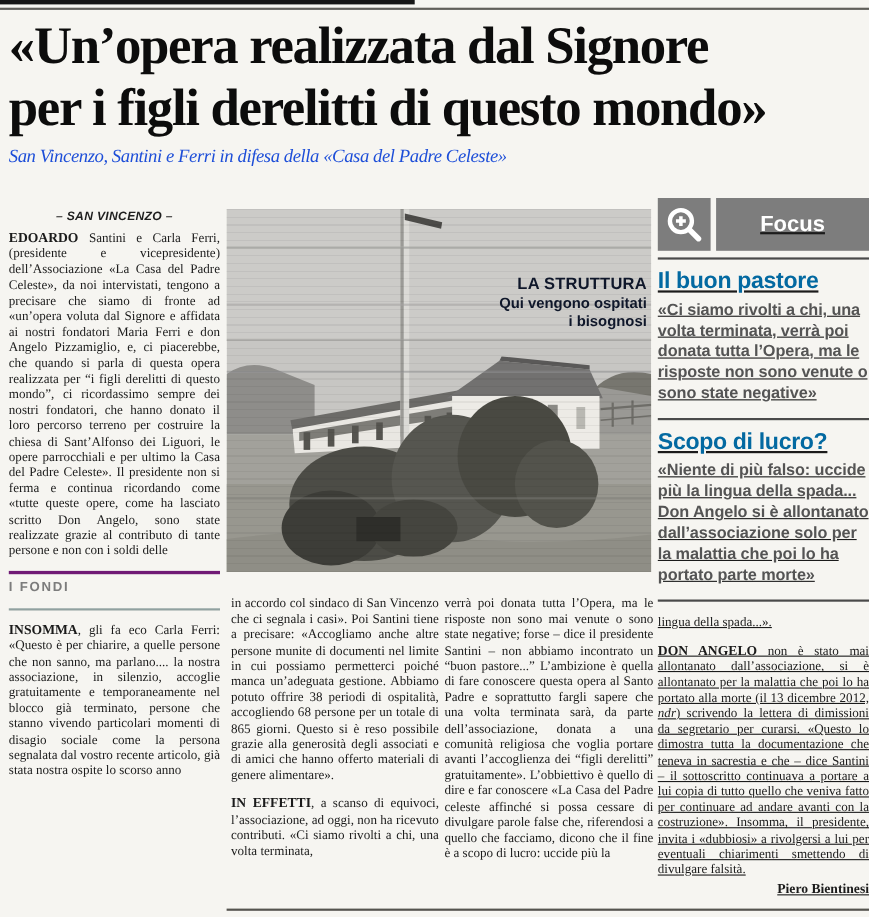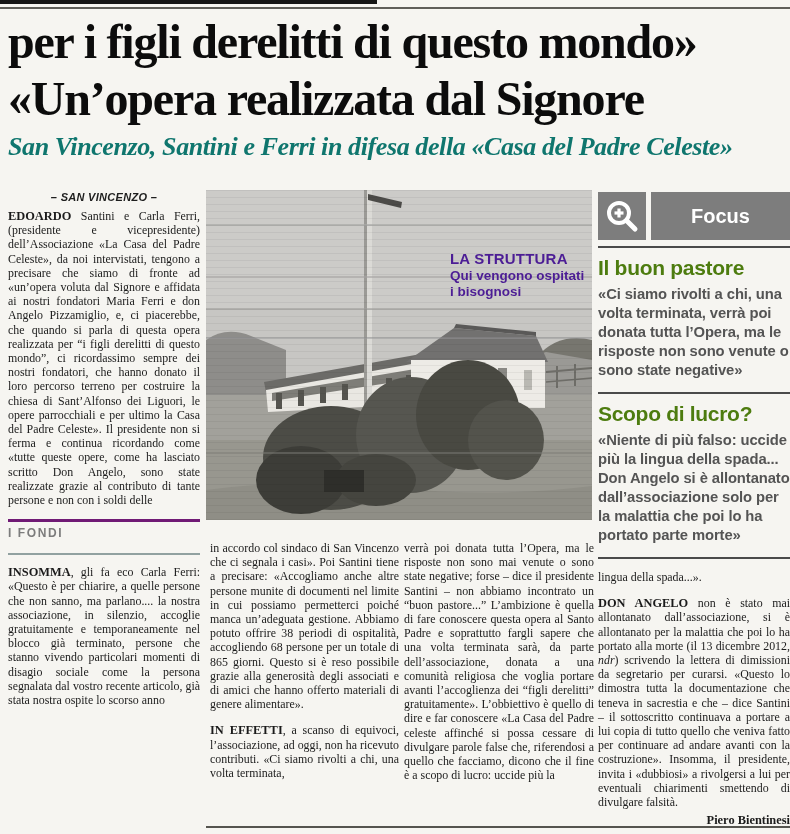--- a/index.html
+++ b/index.html
@@ -14,22 +14,22 @@
 
   header { position: absolute; left: 8px; top: 13px; width: 778px; }
   .hl {
     display: block; white-space: nowrap;
     font-weight: bold; font-size: 48px; line-height: 57px;
     letter-spacing: -1.2px; color: #0c0c0c;
     font-family: "Liberation Serif", serif;
   }
   .subhead {
     margin-top: 5px; white-space: nowrap;
-    font-style: italic; font-weight: bold; font-size: 26px;
-    letter-spacing: -0.4px; color: #0f766e;
+    font-style: italic; font-weight: normal; font-size: 17px;
+    letter-spacing: -0.4px; color: #1d4ed8;
   }
 
   .dateline {
     position: absolute; left: 8px; top: 191px; width: 192px;
     text-align: center;
     font-family: "Liberation Sans", sans-serif;
     font-style: italic; font-weight: bold; font-size: 11px;
     letter-spacing: 0.3px; color: #1e1e1e;
   }
 
@@ -62,66 +62,66 @@
 
   figure.photo { position: absolute; left: 206px; top: 190px; width: 386px; height: 330px; margin: 0; }
   figure.photo svg { display: block; }
   .scanlines {
     position: absolute; inset: 0; pointer-events: none;
     background: repeating-linear-gradient(180deg, rgba(0,0,0,0.05) 0 1px, transparent 1px 7px);
     mix-blend-mode: multiply;
   }
   figcaption.photo-cap {
     position: absolute; left: 244px; top: 60px; width: 138px;
-    font-family: "Liberation Sans", sans-serif; color: #4c1d95; text-align: left;
+    font-family: "Liberation Sans", sans-serif; color: #0f172a; text-align: right;
   }
   .cap-title { font-weight: bold; font-size: 15px; line-height: 18px; letter-spacing: 0.2px; }
   .cap-sub   { font-weight: bold; font-size: 13.5px; line-height: 16px; }
 
-  .focus-col { left: 598px; top: 192px; width: 192px; }
+  .focus-col { left: 598px; top: 180px; width: 192px; text-decoration: underline; }
   .focus-header { display: flex; gap: 5px; height: 48px; }
   .focus-iconbox {
     width: 48px; height: 48px; background: #7d7d7d; flex: 0 0 48px;
     display: flex; align-items: center; justify-content: center;
   }
   .focus-labelbox {
     flex: 1; height: 48px; background: #7d7d7d; color: #fff;
     display: flex; align-items: center; justify-content: center;
     font-family: "Liberation Sans", sans-serif; font-weight: bold; font-size: 20px;
   }
   .frule { height: 2px; background: #4a4a4a; }
   .frule.r1 { margin: 6px 0 4px 0; }
   .frule.r2 { margin: 9px 0 2px 0; }
   .frule.r3 { margin: 9px 0 11px 0; }
   .focus-h {
     margin: 8px 0 5px 0;
     font-family: "Liberation Sans", sans-serif; font-weight: bold;
-    font-size: 21px; line-height: 24px; letter-spacing: -0.3px; color: #4d7c0f;
+    font-size: 21px; line-height: 24px; letter-spacing: -0.3px; color: #0369a1;
   }
   .fquote {
     margin: 0; text-align: left;
     font-family: "Liberation Sans", sans-serif; font-weight: bold;
     font-size: 14.8px; line-height: 19px; letter-spacing: -0.1px; color: #545454;
   }
   .byline { text-align: right; font-weight: bold; font-size: 12.4px; margin-top: 2px; }
 
   .bottom-rule { position: absolute; left: 206px; top: 826px; width: 584px; height: 2px; background: #55544f; }
 </style>
 </head>
 <body>
 
 <div id="page">
 
   <div class="topbar"></div>
   <div class="toprule"></div>
 
   <header>
     <h1 style="margin:0">
+      <span class="hl">«Un’opera realizzata dal Signore</span>
       <span class="hl">per i figli derelitti di questo mondo»</span>
-      <span class="hl">«Un’opera realizzata dal Signore</span>
     </h1>
     <div class="subhead">San Vincenzo, Santini e Ferri in difesa della «Casa del Padre Celeste»</div>
   </header>
 
   <div class="dateline">– SAN VINCENZO –</div>
 
   <section class="col col1">
     <p><span class="lead">EDOARDO</span><span> Santini e Carla Ferri, (presidente e vicepresidente) dell’Associazione «La Casa del Padre Celeste», da noi intervistati, tengono a precisare che siamo di fronte ad «un’opera voluta dal Signore e affidata ai nostri fondatori Maria Ferri e don Angelo Pizzamiglio, e, ci piacerebbe, che quando si parla di questa opera realizzata per “i figli derelitti di questo mondo”, ci ricordassimo sempre dei nostri fondatori, che hanno donato il loro percorso terreno per costruire la chiesa di Sant’Alfonso dei Liguori, le opere parrocchiali e per ultimo la Casa del Padre Celeste». Il presidente non si ferma e continua ricordando come «tutte queste opere, come ha lasciato scritto Don Angelo, sono state realizzate grazie al contributo di tante persone e non con i soldi delle</span></p>
 
     <aside class="fondi">

